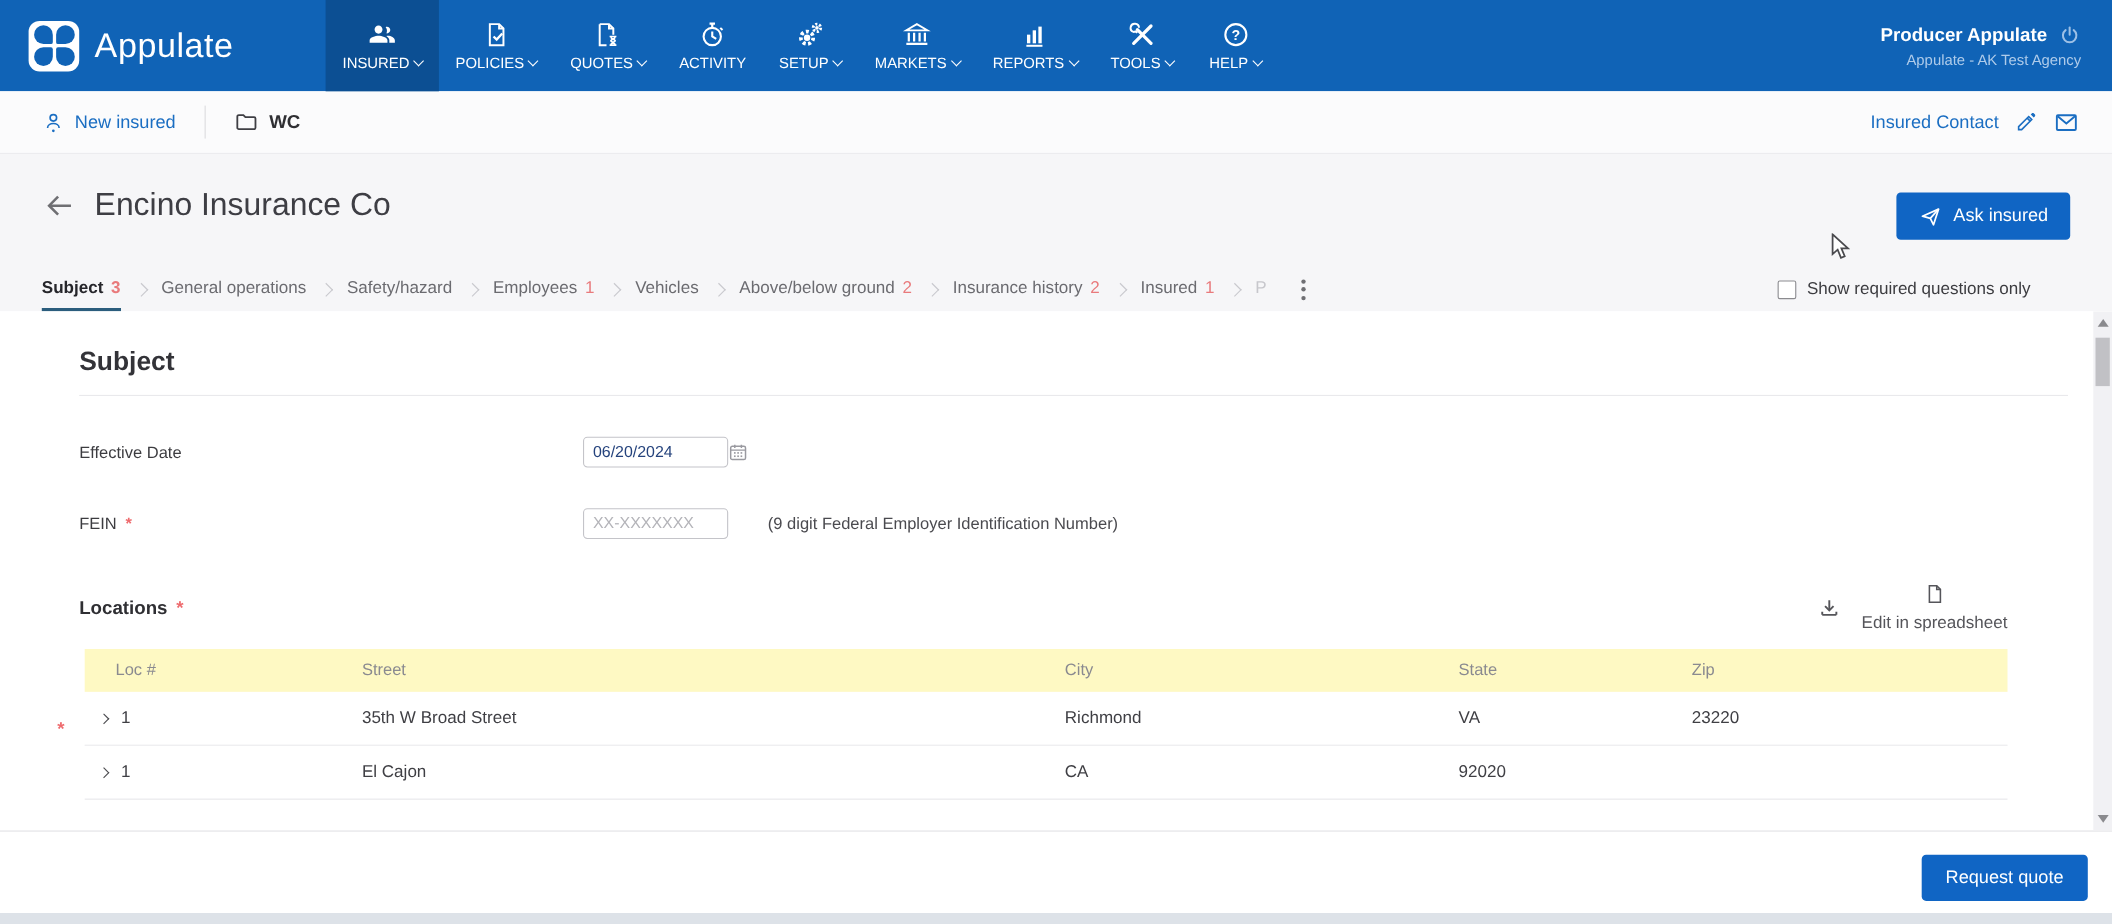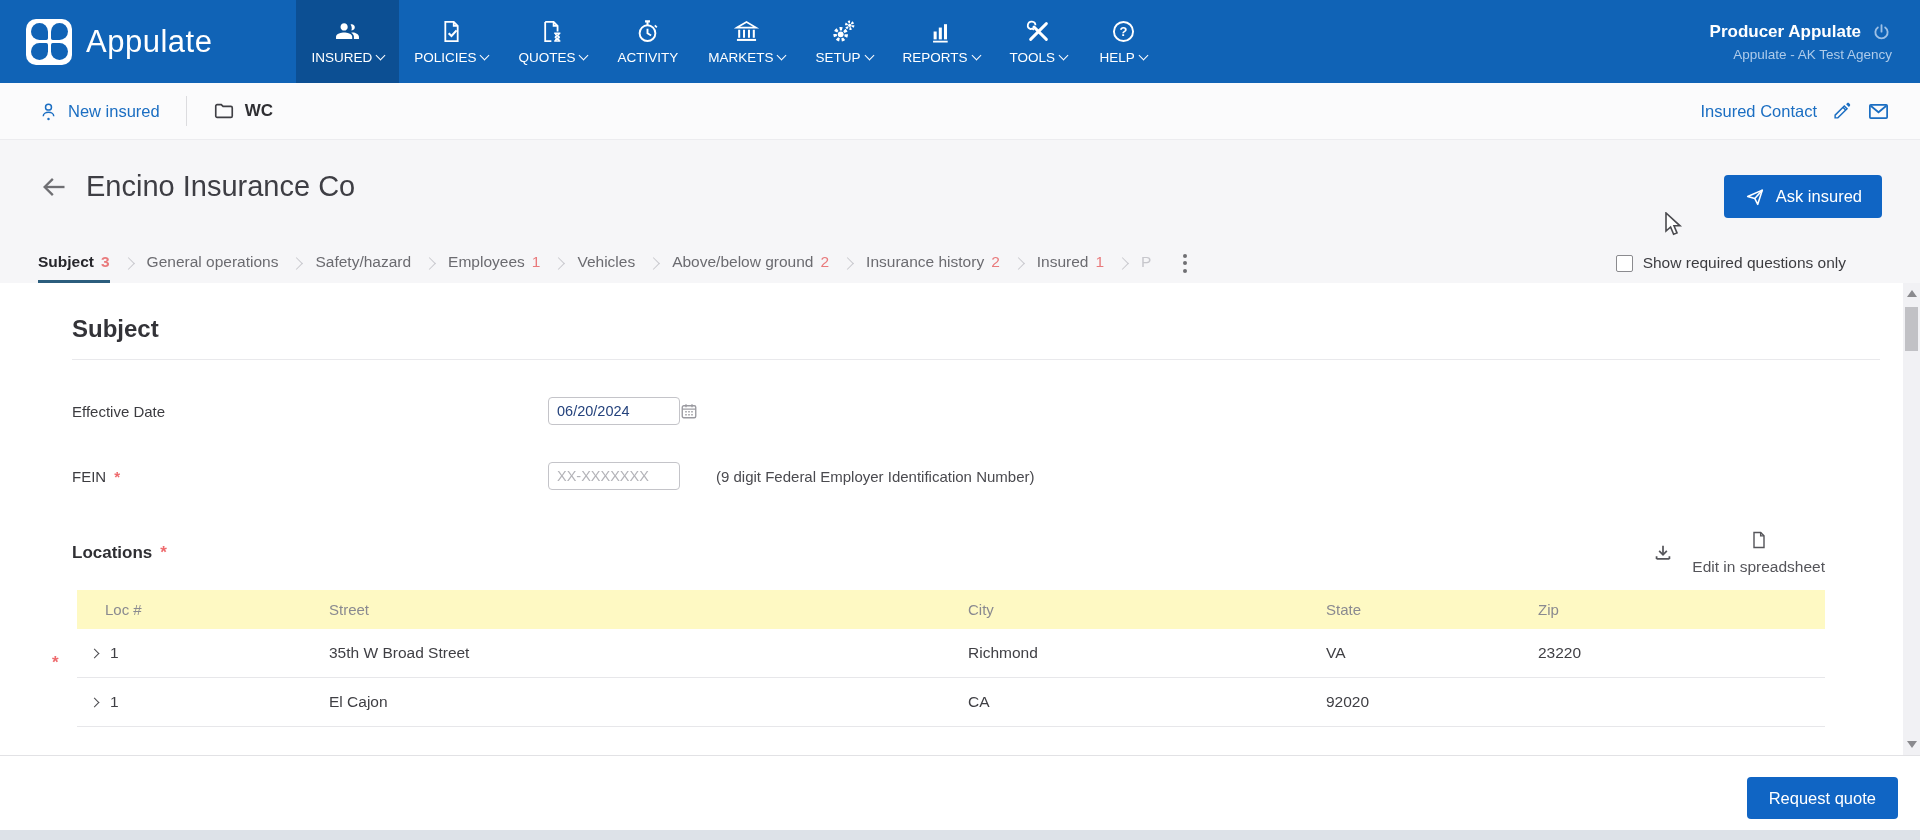--- a/index.html
+++ b/index.html
@@ -53,21 +53,21 @@
   .show-required { margin-left:auto; display:flex; align-items:flex-end; gap:10px; font-size:15.5px; color:#3c3c40; align-self:center; margin-right:36px; }
   .checkbox { width:17px; height:17px; border:1.5px solid #8b8b8f; border-radius:2px; background:#fff; cursor:pointer; }
 
   
   .content { height:472px; background:#fff; position:relative; padding:0 95px 0 72px; overflow:hidden; }
   .section-title { font-size:24px; font-weight:600; color:#333338; padding-top:32px; }
   .section-divider { height:1px; background:#e9e9ec; margin-top:16px; margin-right:-55px; }
   .form-row { display:flex; align-items:center; height:28px; margin-top:37px; }
   .form-label { width:458px; font-size:15px; color:#3c3c40; display:flex; gap:8px; }
   .req { color:#ee6a6d; font-weight:700; }
-  .input-wrap { position:relative; width:156px;margin-left:18px; }
+  .input-wrap { position:relative; width:156px; }
   .text-input { width:132px; height:28px; border:1px solid #c4c4c9; border-radius:4px; font-size:14.5px; padding:0 8px; color:#24427c; font-family:"Liberation Sans",sans-serif; background:#fff; }
   .text-input.with-cal { padding-right:28px; }
   .text-input::placeholder { color:#b4b4b9; }
   .cal-icon { position:absolute; right:6px; top:5px; }
   .hint { font-size:15px; color:#4a4a4f; margin-left:12px; }
 
   .loc-header { display:flex; align-items:center; margin-top:40px; }
   .loc-title { font-size:17px; font-weight:700; color:#2f2f33; display:flex; gap:8px; }
   .loc-actions { margin-left:auto; display:flex; align-items:center; gap:18px; color:#55555a; font-size:15.5px; }
   .icon-btn { display:flex; align-items:center; gap:8px; cursor:pointer;flex-direction:column; }
@@ -153,39 +153,39 @@
           <path d="M9.8 3h4.4M12 3v3.2" stroke="#fff" stroke-width="1.8"></path>
           <path d="M18.5 6.5l1.8 1.8" stroke="#fff" stroke-width="1.6"></path>
         </svg>
       <span class="nav-label">
           <span>ACTIVITY</span>
         </span>
     </div>
 
     <div class="nav-item">
       <svg viewBox="0 0 24 24" width="27">
-          <path d="M3.5 8.5L12 3.5l8.5 5z" fill="none" stroke="#fff" stroke-width="1.5"></path>
-          <path d="M5.5 10.5v7M9.8 10.5v7M14.2 10.5v7M18.5 10.5v7" stroke="#fff" stroke-width="1.8"></path>
-          <path d="M3.5 19.5h17" stroke="#fff" stroke-width="1.8"></path>
-        </svg>
-      <span class="nav-label">
-          <span>MARKETS</span>
-          <span class="chev"></span>
-        </span>
-    </div>
-
-    <div class="nav-item">
-      <svg viewBox="0 0 24 24" width="27">
           <circle cx="9.5" cy="14.5" r="5" fill="none" stroke="#fff" stroke-width="3" stroke-dasharray="2.4 2"></circle>
           <circle cx="9.5" cy="14.5" r="2.6" fill="#fff"></circle>
           <circle cx="17.5" cy="6.5" r="3" fill="none" stroke="#fff" stroke-width="2.4" stroke-dasharray="1.7 1.4"></circle>
           <circle cx="17.5" cy="6.5" r="1.5" fill="#fff"></circle>
         </svg>
       <span class="nav-label">
           <span>SETUP</span>
+          <span class="chev"></span>
+        </span>
+    </div>
+
+    <div class="nav-item">
+      <svg viewBox="0 0 24 24" width="27">
+          <path d="M3.5 8.5L12 3.5l8.5 5z" fill="none" stroke="#fff" stroke-width="1.5"></path>
+          <path d="M5.5 10.5v7M9.8 10.5v7M14.2 10.5v7M18.5 10.5v7" stroke="#fff" stroke-width="1.8"></path>
+          <path d="M3.5 19.5h17" stroke="#fff" stroke-width="1.8"></path>
+        </svg>
+      <span class="nav-label">
+          <span>MARKETS</span>
           <span class="chev"></span>
         </span>
     </div>
 
     <div class="nav-item">
       <svg viewBox="0 0 24 24" width="27">
           <g fill="#fff">
             <rect x="5" y="12" width="2.7" height="7"></rect>
             <rect x="9.6" y="8.5" width="2.7" height="10.5"></rect>
             <rect x="14.2" y="5.5" width="2.7" height="13.5"></rect>

